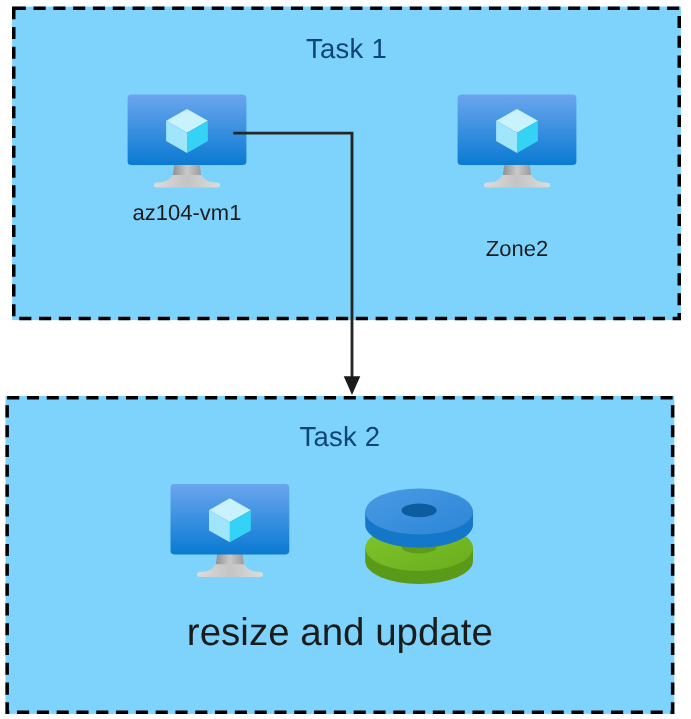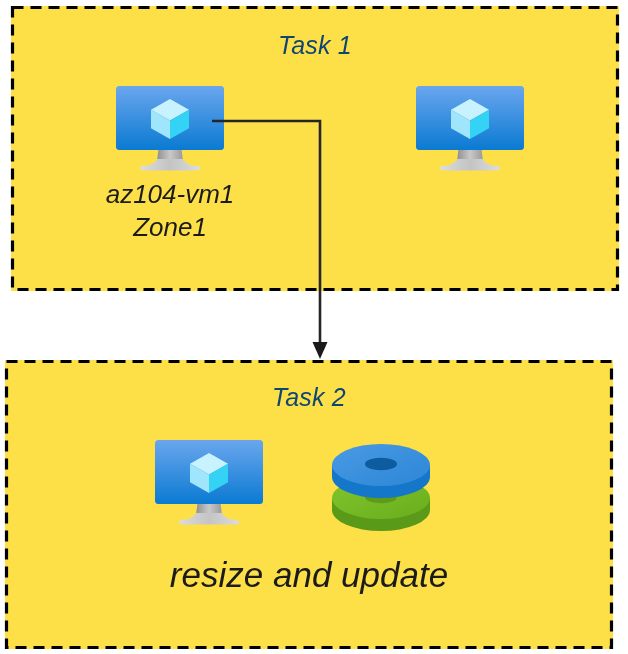--- a/index.html
+++ b/index.html
@@ -18,23 +18,22 @@
   #diagram {
     position: absolute;
     left: 0; top: 0;
     width: 628px;
     height: 654px;
   }
 
   
   .task-box {
     position: absolute;
-    background: #fde047;
+    background: #7dd3fc;
     box-sizing: border-box;
-    font-style: italic;
   }
   .task-box .dash-svg {
     position: absolute;
     left: 0; top: 0;
     width: 100%;
     height: 100%;
     overflow: visible;
     pointer-events: none;
   }
   #task1-box {
@@ -62,21 +61,21 @@
     white-space: nowrap;
   }
   #task1-title { top: 24px; }
   #task2-title { top: 22px; }
 
   
   .node-label {
     position: absolute;
     text-align: center;
     color: #1b1b1b;
-    font-size: 26px;
+    font-size: 20px;
     line-height: 33px;
     white-space: pre;
   }
 
   
   .vm-icon {
     position: absolute;
   }
   .vm-icon svg { display: block; }
 
@@ -162,22 +161,22 @@
         <rect x="6" y="3" width="108" height="64" rx="3.5" ry="3.5" fill="url(#scr2)"></rect>
         <g transform="translate(60,35)">
           <polygon points="0,-19 19,-8.2 0,2.6 -19,-8.2" fill="#c8f2fd"></polygon>
           <polygon points="-19,-8.2 0,2.6 0,21 -19,10.2" fill="#9fe5fb"></polygon>
           <polygon points="19,-8.2 0,2.6 0,21 19,10.2" fill="#34d2f4"></polygon>
         </g>
       </svg>
     </div>
 
     <div class="node-label" style="left:54px; top:172px; width:210px;">az104-vm1</div>
-    <div class="node-label" style="left:54px; top:205px; width:210px;">Zone1</div>
-
+
+    <div class="node-label" style="left:354px; top:205px; width:210px;">Zone2</div>
   </div>
 
   <div class="task-box" id="task2-box">
     <svg class="dash-svg" viewBox="0 0 608 289" preserveAspectRatio="none">
       <rect x="1.5" y="1.5" width="605" height="286" fill="none" stroke="#000000" stroke-width="3.2" stroke-dasharray="11 7" stroke-linecap="butt"></rect>
     </svg>
 
     <div class="task-title" id="task2-title">Task 2</div>
 
     <div class="vm-icon" style="left:144px; top:77px;">

